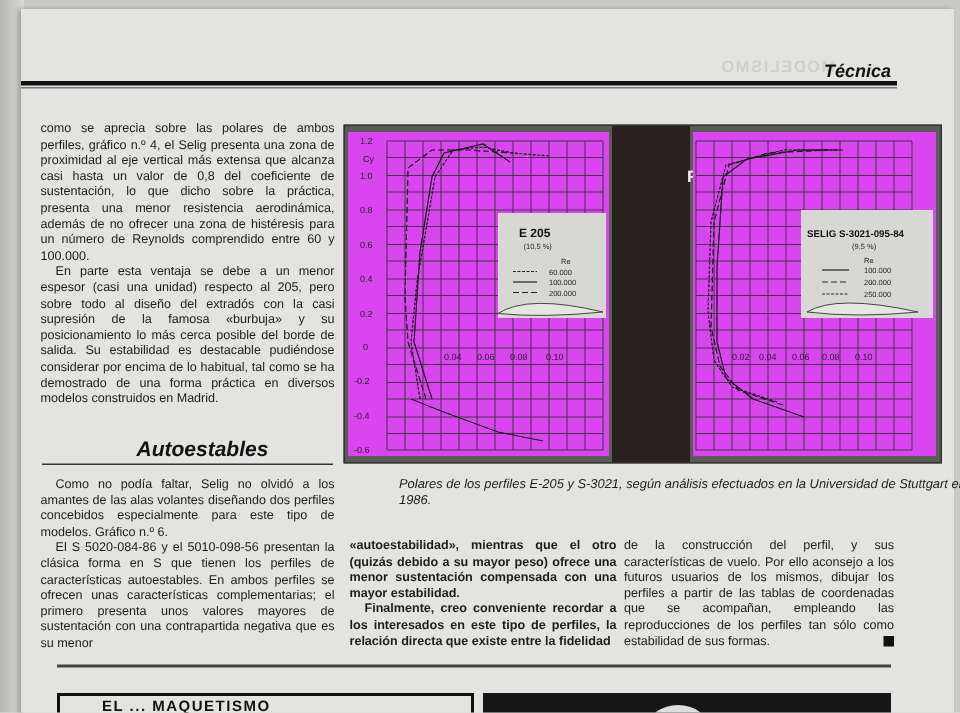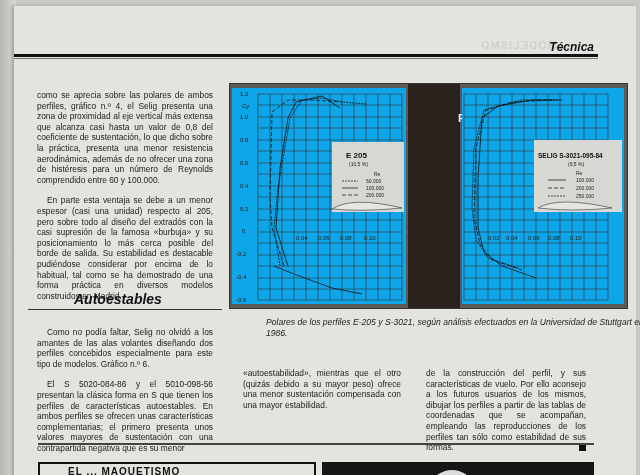--- a/index.html
+++ b/index.html
@@ -26,37 +26,37 @@
       position: absolute; left: 466px; top: 33px; font-size: 11px; color: #cfcfcc;
       transform: scaleX(-1); font-weight: bold; letter-spacing: 1px;
     }
     .header-rule {
       position: absolute; left: 0; top: 48px; width: 584px; height: 3px; background: #111;
     }
     .header-rule2 {
       position: absolute; left: 0; top: 52px; width: 584px; height: 1px; background: #777;
     }
     .col { position: absolute; font-size: 8.4px; line-height: 10.6px; color: #1d1d1d; text-align: justify; }
-    .col p { margin: 10px; text-indent: 10px; }
+    .col p { margin: 0; text-indent: 10px; }
     .col p.noindent { text-indent: 0; }
     .col1 { left: 27px; top: 80px; width: 196px; }
     .col1b { left: 27px; top: 317px; width: 196px; }
     .section-title {
       position: absolute; left: 62px; top: 290px; font-size: 14px; font-weight: bold; font-style: italic; color: #111;
     }
     .section-rule { position: absolute; left: 28px; top: 307px; width: 194px; height: 1px; background: #333; }
     .col2 { left: 235px; top: 358px; width: 178px; }
     .col3 { left: 416px; top: 358px; width: 180px; }
     .end-mark { display: inline-block; width: 7px; height: 7px; background: #111; float: right; margin-top: 2px; }
 
     .figure {
       position: absolute; left: 229px; top: 83px; width: 397px; height: 224px;
       background: #5a5a58; border: 1px solid #333;
     }
-    .chart { position: absolute; top: 4px; background: #0ea5e9; }
+    .chart { position: absolute; top: 4px; background: #d946ef; }
     .chart-left { left: 2px; width: 174px; height: 216px; }
     .chart-right { left: 232px; width: 162px; height: 216px; }
     .dark-band {
       position: absolute; left: 178px; top: 0; width: 52px; height: 224px; background: #2a211d;
     }
     .fig-label {
       position: absolute; left: 184px; top: 28px; color: #eee; font-weight: bold; font-size: 11px; margin-left: 44px;
     }
     .caption {
       position: absolute; left: 243px; top: 317px; width: 390px;
@@ -84,21 +84,21 @@
   <div class="ghost-text">MODELISMO</div>
   <div class="header-title">Técnica</div>
   <div class="header-rule"></div>
   <div class="header-rule2"></div>
 
   <div class="col col1" style="left:13px; top:74px;">
     <p class="noindent">como se aprecia sobre las polares de ambos perfiles, gráfico n.º 4, el Selig presenta una zona de proximidad al eje vertical más extensa que alcanza casi hasta un valor de 0,8 del coeficiente de sustentación, lo que dicho sobre la práctica, presenta una menor resistencia aerodinámica, además de no ofrecer una zona de histéresis para un número de Reynolds comprendido entre 60 y 100.000.</p>
     <p>En parte esta ventaja se debe a un menor espesor (casi una unidad) respecto al 205, pero sobre todo al diseño del extradós con la casi supresión de la famosa «burbuja» y su posicionamiento lo más cerca posible del borde de salida. Su estabilidad es destacable pudiéndose considerar por encima de lo habitual, tal como se ha demostrado de una forma práctica en diversos modelos construidos en Madrid.</p>
   </div>
 
-  <div class="section-title" style="left:60px; top:285px;">Autoestables</div>
+  <div class="section-title" style="left:77px; top:285px;">Autoestables</div>
   <div class="section-rule" style="left:14px; top:303px;"></div>
 
   <div class="col col1b" style="left:13px; top:311px;">
     <p>Como no podía faltar, Selig no olvidó a los amantes de las alas volantes diseñando dos perfiles concebidos especialmente para este tipo de modelos. Gráfico n.º 6.</p>
     <p>El S 5020-084-86 y el 5010-098-56 presentan la clásica forma en S que tienen los perfiles de características autoestables. En ambos perfiles se ofrecen unas características complementarias; el primero presenta unos valores mayores de sustentación con una contrapartida negativa que es su menor</p>
   </div>
 
   <div class="figure" style="left:215px; top:77px;">
     <div class="chart chart-left">
       <svg width="174" height="216" viewBox="0 0 174 216">
@@ -240,22 +240,23 @@
           <path d="M74 190 L40 178 L22 164 L16 140 L16 90 L20 30 L36 18 L70 12 L100 12"></path>
           <path d="M60 182 L30 172 L18 156 L12 130 L14 60 L24 22 L50 14 L90 12" stroke-dasharray="4,2"></path>
           <path d="M56 180 L26 170 L14 152 L10 120 L12 60 L22 22 L60 12 L96 12" stroke-dasharray="2,1"></path>
         </g>
       </svg>
     </div>
   </div>
 
   <div class="caption" style="left:229px; top:311px;">Polares de los perfiles E-205 y S-3021, según análisis efectuados en la Universidad de Stuttgart en 1986.</div>
 
-  <div class="col col2" style="left:219px; top:352px;">
+  <div class="col col2" style="left:219px; top:352px;font-weight:bold;">
     <p class="noindent">«autoestabilidad», mientras que el otro (quizás debido a su mayor peso) ofrece una menor sustentación compensada con una mayor estabilidad.</p>
+    <p>Finalmente, creo conveniente recordar a los interesados en este tipo de perfiles, la relación directa que existe entre la fidelidad</p>
   </div>
 
   <div class="col col3" style="left:402px; top:352px;">
     <p class="noindent"><span>de la construcción del perfil, y sus características de vuelo. Por ello aconsejo a los futuros usuarios de los mismos, dibujar los perfiles a partir de las tablas de coordenadas que se acompañan, empleando las reproducciones de los perfiles tan sólo como estabilidad de sus formas.</span><span class="end-mark"></span></p>
   </div>
 
   <div class="bottom-rule" style="left:24px; top:437px;"></div>
 
   <div class="box-left" style="left:24px; top:456px;">
     <div class="box-left-text">EL ... MAQUETISMO</div>

